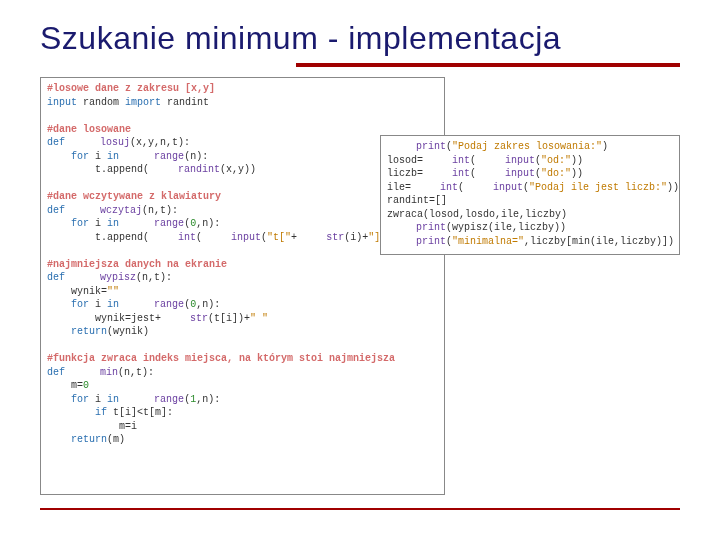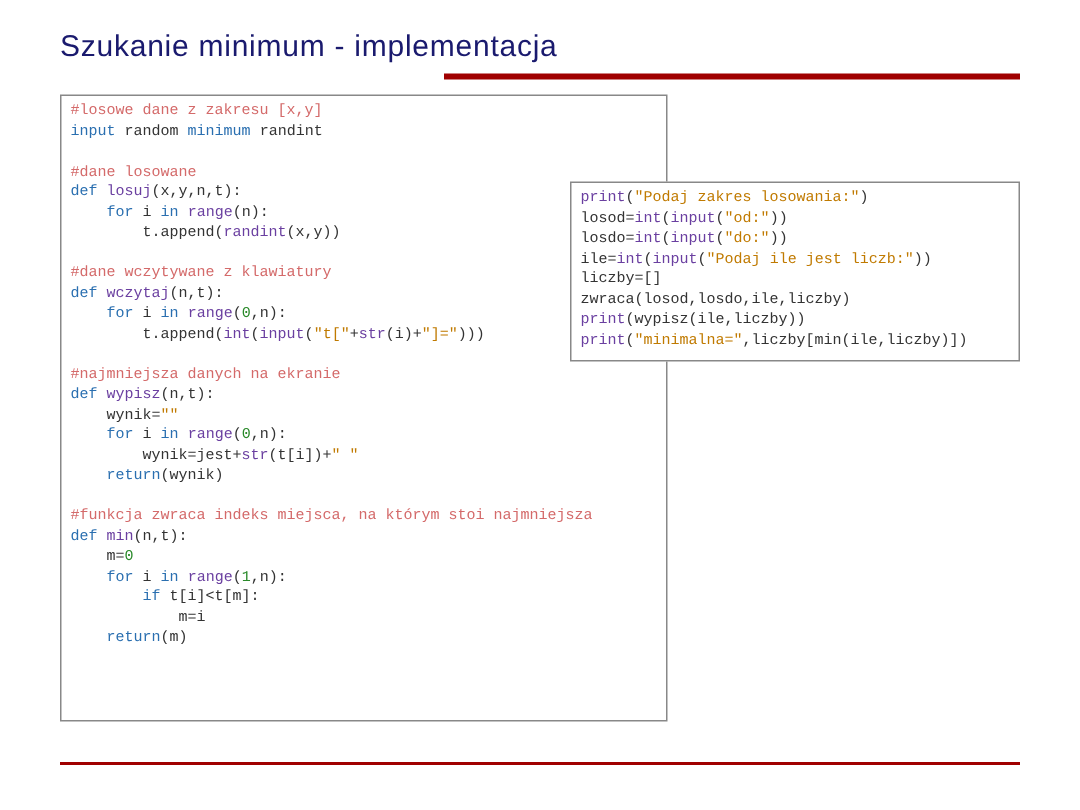--- a/index.html
+++ b/index.html
@@ -11,21 +11,21 @@
     position: relative;
     overflow: hidden;
   }
   .slide {
     width: 720px;
     height: 540px;
     position: relative;
     padding: 20px 40px 15px 40px;
   }
   .title {
-    font-size: 20px;
+    font-size: 32px;
     color: #1a1a6e;
     font-weight: normal;
     letter-spacing: 0.5px;
     padding-bottom: 6px;
   }
   .title-rule {
     height: 4px;
     background: #a00000;
     margin-bottom: 10px;
     width: 60%;
@@ -60,38 +60,38 @@
     background: #fff;
   }
   .footer-rule {
     position: absolute;
     left: 40px;
     right: 40px;
     bottom: 30px;
     height: 2px;
     background: #a00000;
   }
-  .tok-comment { color: #d46a6a; }
+  .tok-comment { color: #d46a6a; font-weight: bold; }
   .tok-kw  { color: #2a6fb0; }
-  .tok-fn  { color: #6a3fa0; }
+  .tok-fn  { color: #6a3fa0; margin-left: 29px; }
   .tok-str { color: #c07a00; }
   .tok-num { color: #2a8a2a; }
   .tok-txt { color: #333; }
 </style>
 </head>
 <body>
 
 <div class="slide">
   <div class="title">Szukanie minimum - implementacja</div>
   <div class="title-rule"></div>
 
   <div class="content-area">
 
     <div class="codebox left-box"><span class="tok-comment">#losowe dane z zakresu [x,y]</span>
-<span class="tok-kw">input</span> <span class="tok-txt">random</span> <span class="tok-kw">minimum</span> <span class="tok-txt">randint</span>
+<span class="tok-kw">input</span> <span class="tok-txt">random</span> <span class="tok-kw">import</span> <span class="tok-txt">randint</span>
 
 <span class="tok-comment">#dane losowane</span>
 <span class="tok-kw">def</span> <span class="tok-fn">losuj</span><span class="tok-txt">(x,y,n,t):</span>
     <span class="tok-kw">for</span> <span class="tok-txt">i</span> <span class="tok-kw">in</span> <span class="tok-fn">range</span><span class="tok-txt">(n):</span>
         <span class="tok-txt">t.append(</span><span class="tok-fn">randint</span><span class="tok-txt">(x,y))</span>
 
 <span class="tok-comment">#dane wczytywane z klawiatury</span>
 <span class="tok-kw">def</span> <span class="tok-fn">wczytaj</span><span class="tok-txt">(n,t):</span>
     <span class="tok-kw">for</span> <span class="tok-txt">i</span> <span class="tok-kw">in</span> <span class="tok-fn">range</span><span class="tok-txt">(</span><span class="tok-num">0</span><span class="tok-txt">,n):</span>
         <span class="tok-txt">t.append(</span><span class="tok-fn">int</span><span class="tok-txt">(</span><span class="tok-fn">input</span><span class="tok-txt">(</span><span class="tok-str">"t["</span><span class="tok-txt">+</span><span class="tok-fn">str</span><span class="tok-txt">(i)+</span><span class="tok-str">"]="</span><span class="tok-txt">)))</span>
@@ -106,23 +106,23 @@
 <span class="tok-comment">#funkcja zwraca indeks miejsca, na którym stoi najmniejsza</span>
 <span class="tok-kw">def</span> <span class="tok-fn">min</span><span class="tok-txt">(n,t):</span>
     <span class="tok-txt">m=</span><span class="tok-num">0</span>
     <span class="tok-kw">for</span> <span class="tok-txt">i</span> <span class="tok-kw">in</span> <span class="tok-fn">range</span><span class="tok-txt">(</span><span class="tok-num">1</span><span class="tok-txt">,n):</span>
         <span class="tok-kw">if</span> <span class="tok-txt">t[i]&lt;t[m]:</span>
             <span class="tok-txt">m=i</span>
     <span class="tok-kw">return</span><span class="tok-txt">(m)</span></div>
 
     <div class="codebox right-box"><span class="tok-fn">print</span><span class="tok-txt">(</span><span class="tok-str">"Podaj zakres losowania:"</span><span class="tok-txt">)</span>
 <span class="tok-txt">losod=</span><span class="tok-fn">int</span><span class="tok-txt">(</span><span class="tok-fn">input</span><span class="tok-txt">(</span><span class="tok-str">"od:"</span><span class="tok-txt">))</span>
-<span class="tok-txt">losdo=</span><span class="tok-fn">int</span><span class="tok-txt">(</span><span class="tok-fn">input</span><span class="tok-txt">(</span><span class="tok-str">"do:"</span><span class="tok-txt">))</span>
+<span class="tok-txt">liczb=</span><span class="tok-fn">int</span><span class="tok-txt">(</span><span class="tok-fn">input</span><span class="tok-txt">(</span><span class="tok-str">"do:"</span><span class="tok-txt">))</span>
 <span class="tok-txt">ile=</span><span class="tok-fn">int</span><span class="tok-txt">(</span><span class="tok-fn">input</span><span class="tok-txt">(</span><span class="tok-str">"Podaj ile jest liczb:"</span><span class="tok-txt">))</span>
-<span class="tok-txt">liczby=[]</span>
+<span class="tok-txt">randint=[]</span>
 <span class="tok-txt">zwraca(losod,losdo,ile,liczby)</span>
 <span class="tok-fn">print</span><span class="tok-txt">(wypisz(ile,liczby))</span>
 <span class="tok-fn">print</span><span class="tok-txt">(</span><span class="tok-str">"minimalna="</span><span class="tok-txt">,liczby[min(ile,liczby)])</span></div>
 
   </div>
 
   <div class="footer-rule"></div>
 </div>
 
 </body></html>

